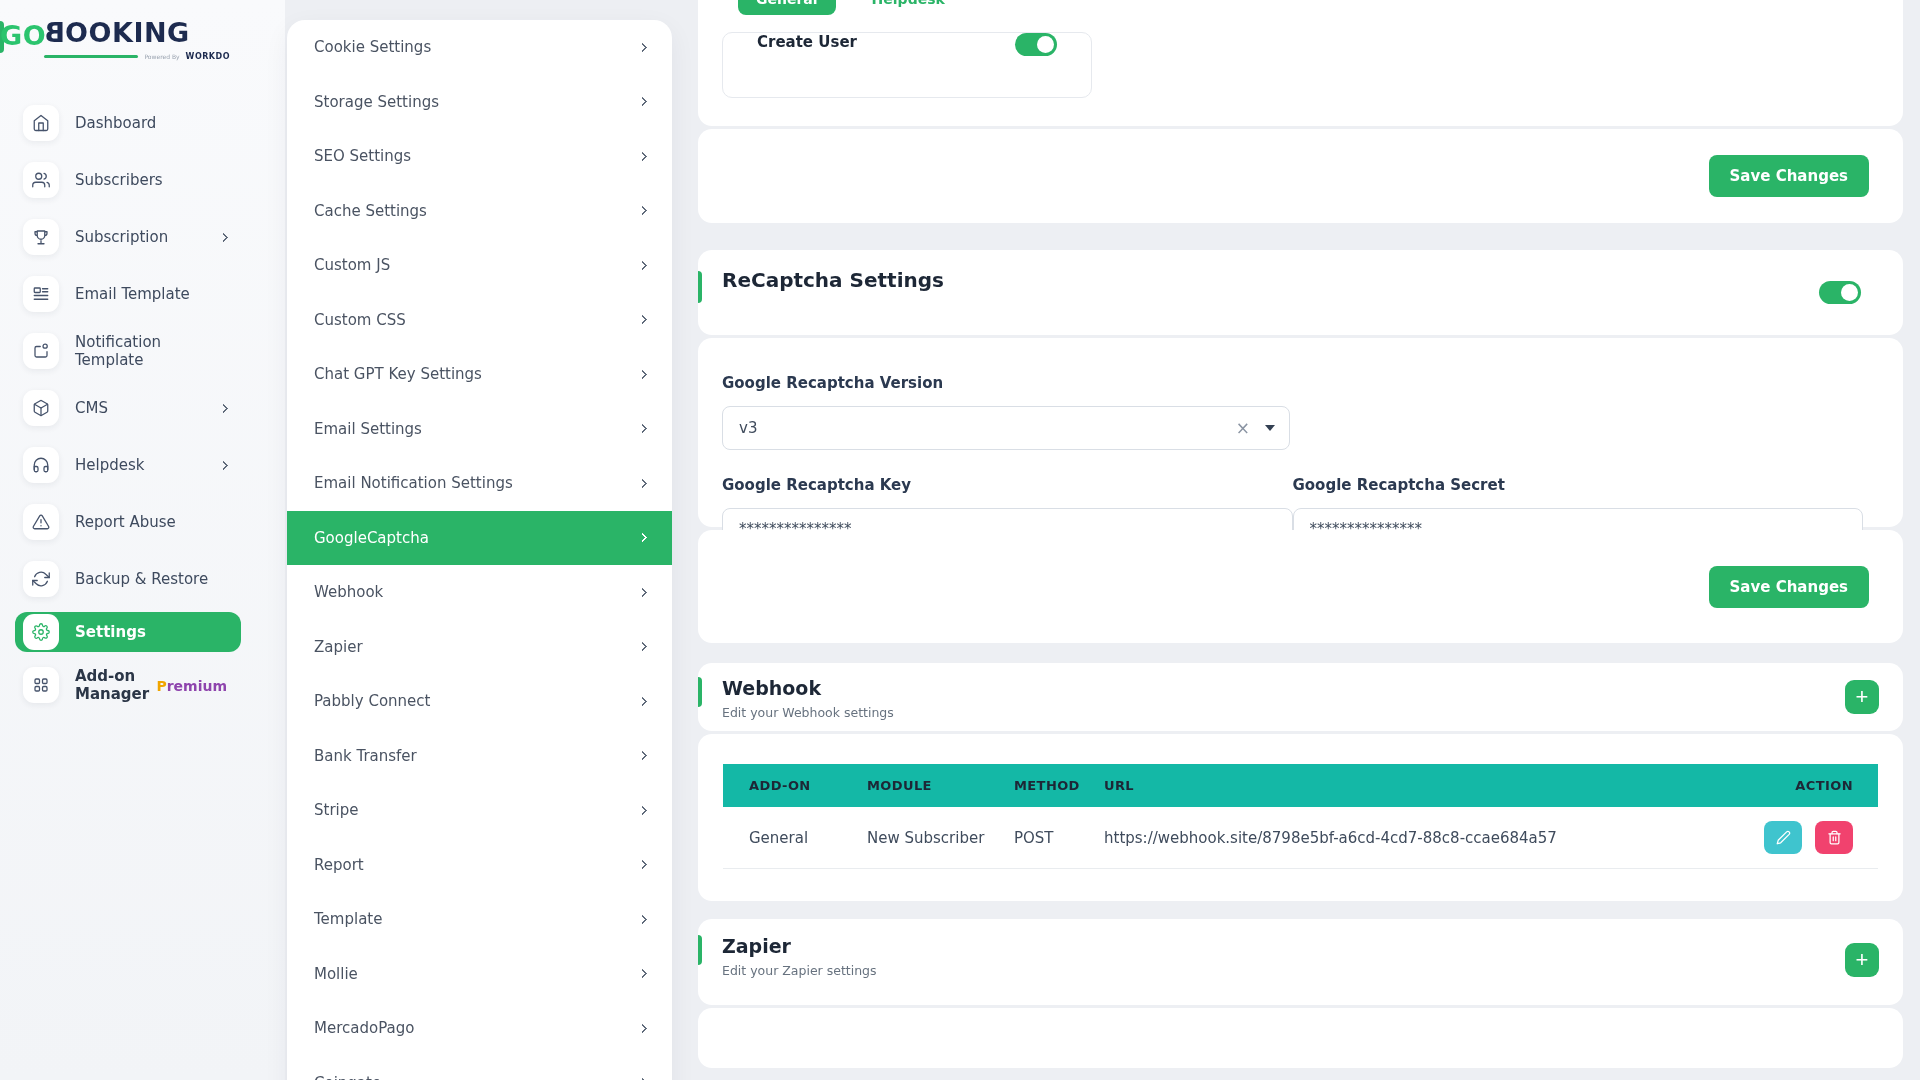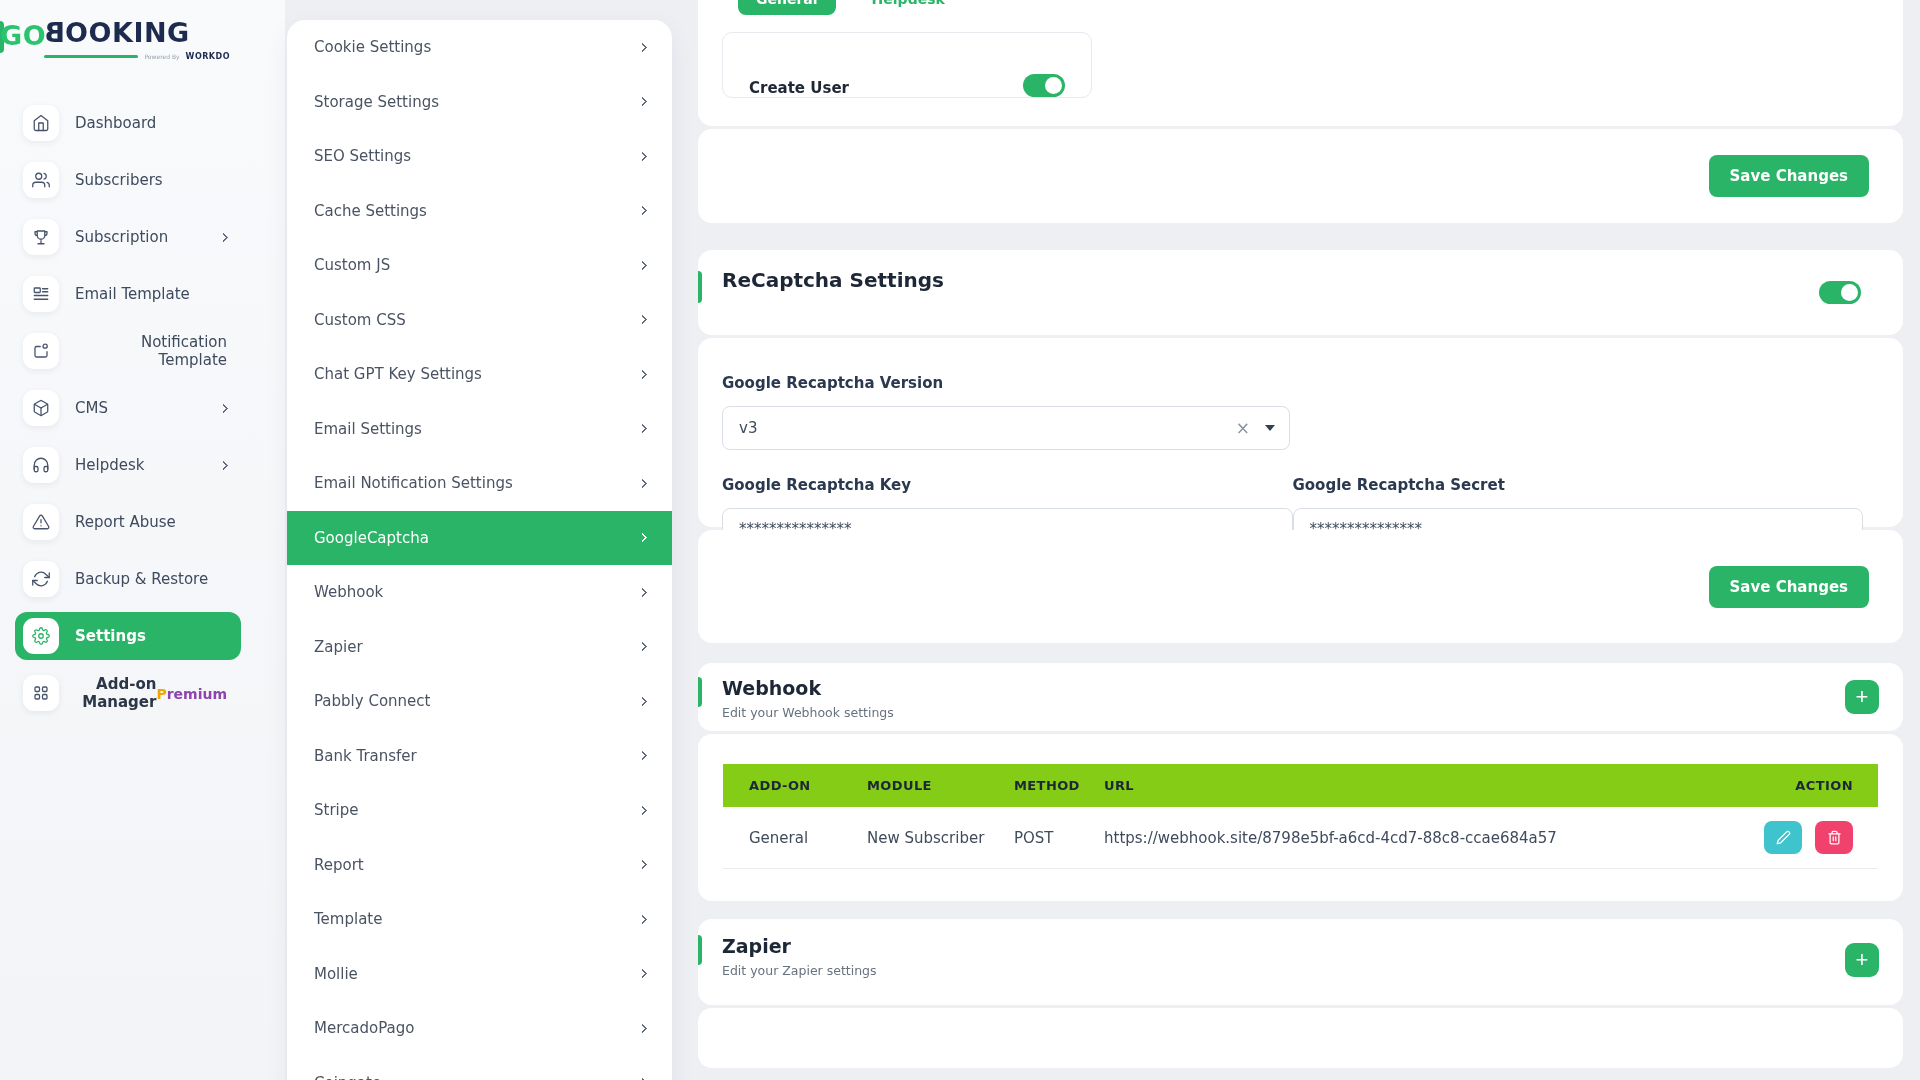--- a/index.html
+++ b/index.html
@@ -22,32 +22,32 @@
     background:linear-gradient(180deg,#f9fafc,#f2f4f7);
   }
   .logo-wrap{ padding:18px 0 0 44px; width:230px; }
   .logo{ font-size:27px; font-weight:800; letter-spacing:.5px; color:#1d2b4f; line-height:1.1; }
   .logo .mirror{ display:inline-block; transform:scaleX(-1); }
   .logo .accent{ color:#2bc46e; }
   .powered{ display:flex; align-items:center; gap:6px; margin-top:4px; }
   .powered .line{ flex:1; height:3px; background:var(--green); border-radius:2px; }
   .powered .p-pre{ font-size:6px; color:#9aa3b0; }
   .powered .p-brand{ font-size:8px; font-weight:800; color:#1d2b4f; letter-spacing:.5px; }
-  .side-list{ margin-top:34px;text-align:right; }
+  .side-list{ margin-top:34px; }
   .side-item{ display:flex; align-items:center; gap:16px; height:57px; padding:0 58px 0 23px; cursor:pointer; }
   .icon-box{
     width:36px; height:36px; background:#fff; border-radius:11px; flex-shrink:0;
     display:flex; align-items:center; justify-content:center; color:#46536b;
     box-shadow:0 2px 6px rgba(30,40,60,.07);
   }
   .icon-box svg{ width:18px; height:18px; stroke:currentColor; fill:none; stroke-width:1.7; stroke-linecap:round; stroke-linejoin:round; }
   .side-label{ font-size:15px; color:#3e4a5e; }
   .side-chev{ margin-left:auto; }
   .chev{ width:7px; height:7px; border-top:2px solid #5f6a7a; border-right:2px solid #5f6a7a; transform:rotate(45deg); border-radius:1px; display:inline-block; }
-  .side-item.active{ background:var(--green); border-radius:12px; margin:4px 44px 5px 15px; padding:0 0 0 8px; height:48px; }
+  .side-item.active{ background:var(--green); border-radius:12px; margin:4px 44px 5px 15px; padding:0 0 0 8px; height:40px; }
   .side-item.active .side-label{ color:#fff; font-weight:700; }
   .side-item.active .icon-box{ color:var(--green); box-shadow:none; }
   .addon-text{ display:flex; flex-direction:row; align-items:center; }
   .addon-text .al{ font-size:15px; font-weight:600; color:#2b3647; }
   .premium{ font-size:14px; font-weight:600; margin-top:2px; }
   .premium .p-first{ color:#f0a500; }
   .premium .p-rest{ color:#8e44ad; }
 
   
   .settings-card{
@@ -66,21 +66,21 @@
   .main{ position:absolute; left:698px; top:0; width:1205px; }
   .block{ background:#fff; border-radius:14px; position:relative; }
 
   
   .blockA1{ border-radius:0 0 14px 14px; padding-bottom:28px; }
   .tabs{ display:flex; align-items:center; gap:36px; padding-left:40px; margin-top:-18px; height:34px; }
   .tab-active{ background:var(--green); color:#fff; font-weight:600; font-size:14px; padding:8px 18px; border-radius:8px; cursor:pointer; }
   .tab-link{ color:var(--green); font-weight:600; font-size:14px; cursor:pointer; }
   .create-box{
     margin:16px 0 0 24px; width:370px; height:66px; border:1px solid var(--border);
-    border-radius:10px; display:flex; align-items:flex-end; justify-content:space-between; padding:0 26px; background:#fff;
+    border-radius:10px; display:flex; align-items:flex-start; justify-content:space-between; padding:0 34px; background:#fff;
   }
   .create-label{ font-size:15px; font-weight:700; color:var(--ink); }
   .toggle{ width:42px; height:23px; background:var(--green); border-radius:12px; position:relative; cursor:pointer; flex-shrink:0; }
   .toggle::after{ content:""; position:absolute; right:3px; top:3px; width:17px; height:17px; border-radius:50%; background:#fff; }
   .blockA2{ margin-top:3px; height:94px; display:flex; align-items:center; justify-content:flex-end; padding-right:34px; }
   .btn-primary{
     background:var(--green); color:#fff; border:none; border-radius:8px;
     font-size:15px; font-weight:600; padding:12px 21px; cursor:pointer; font-family:inherit;
   }
 
@@ -116,21 +116,21 @@
   .blockC1{ margin-top:20px; height:68px; padding:14px 0 0 24px; }
   .blockC1 .accent{ top:14px; height:30px; }
   .blockC1 .sec-title, .blockD1 .sec-title{ font-size:19px; }
   .add-btn{
     position:absolute; right:24px; top:17px; width:34px; height:34px; border-radius:9px;
     background:var(--green); color:#fff; font-size:22px; font-weight:400; border:none;
     display:flex; align-items:center; justify-content:center; cursor:pointer; line-height:1;
   }
   .blockC2{ margin-top:3px; padding:30px 25px 0; height:167px; }
   table{ width:100%; border-collapse:collapse; }
-  thead tr{ background:#84cc16; }
+  thead tr{ background:#14b8a6; }
   th{ text-align:left; font-size:13px; font-weight:700; color:var(--ink); letter-spacing:.4px; padding:14px 0; }
   th.c1,td.c1{ padding-left:26px; width:144px; }
   th.c2,td.c2{ width:147px; }
   th.c3,td.c3{ width:90px; }
   th.c5,td.c5{ width:150px; text-align:right; padding-right:25px; }
   td{ font-size:15px; color:#3f4b5c; padding:14px 0; border-bottom:1px solid #e9ecef; }
   .act-btn{ width:38px; height:33px; border-radius:8px; border:none; display:inline-flex; align-items:center; justify-content:center; cursor:pointer; margin-left:8px; }
   .act-btn svg{ width:15px; height:15px; stroke:#fff; fill:none; stroke-width:2; stroke-linecap:round; stroke-linejoin:round; }
   .act-edit{ background:#3fc4ce; }
   .act-del{ background:#f1426e; }

